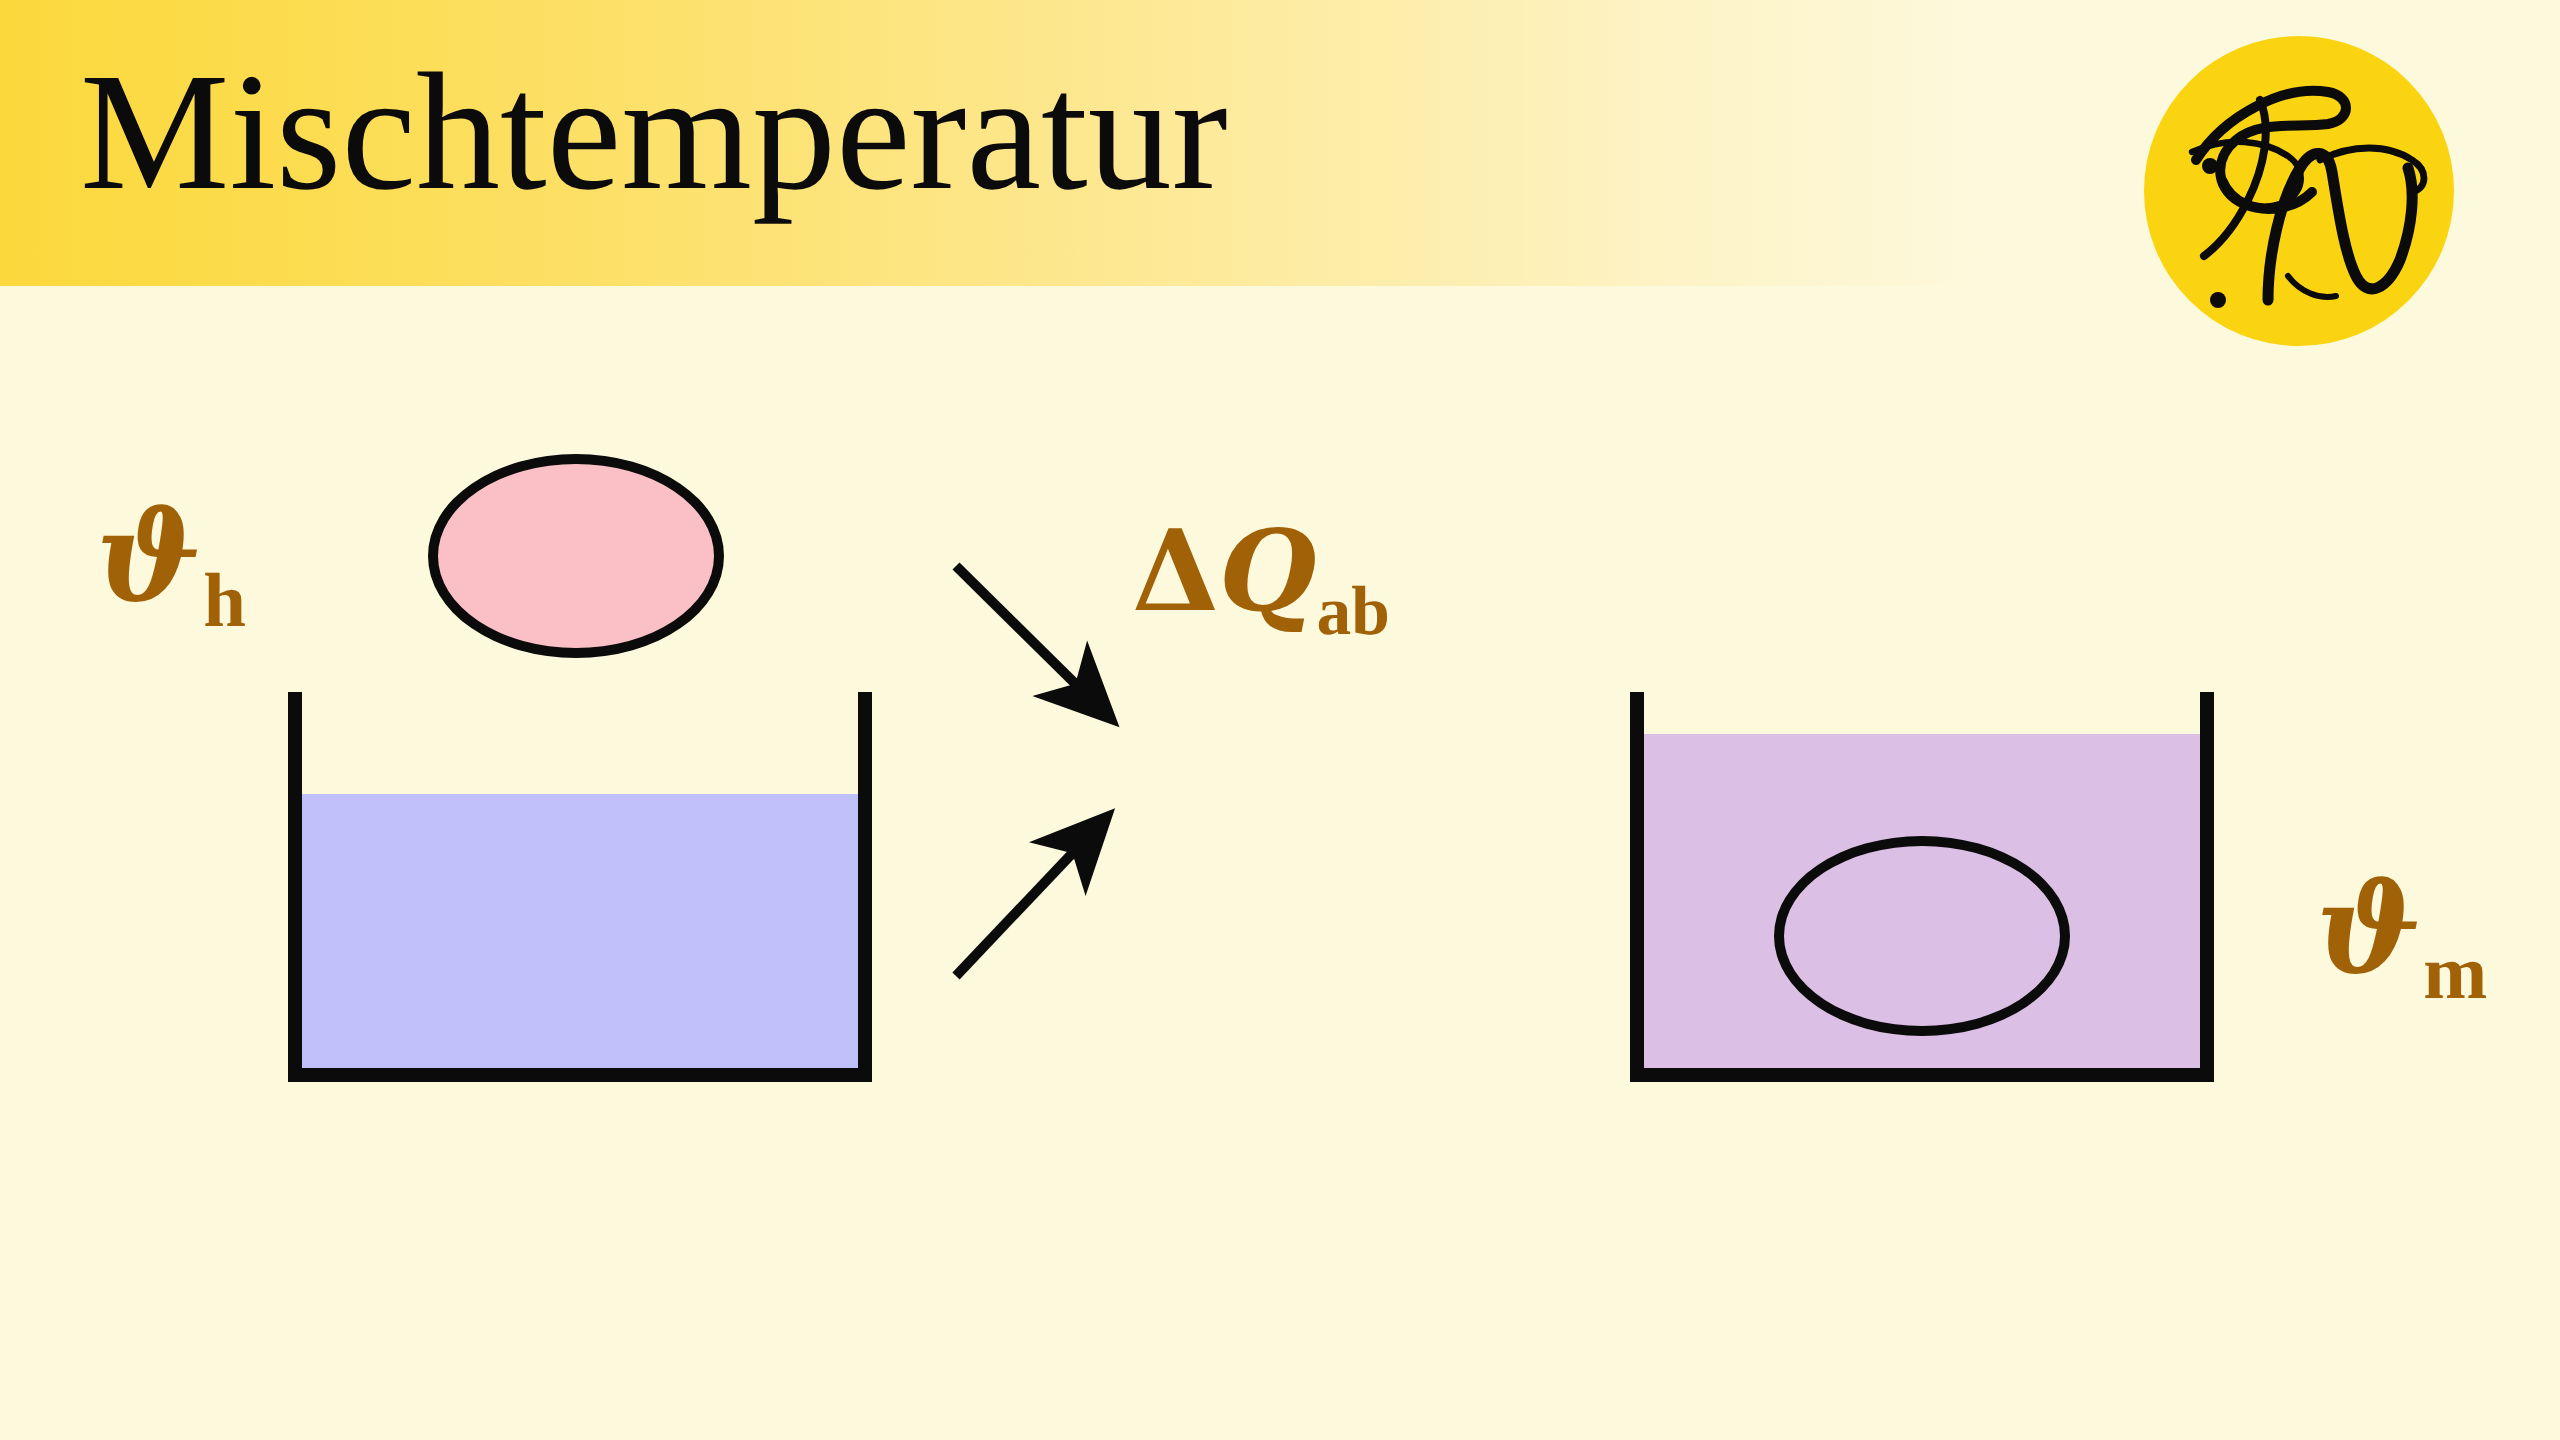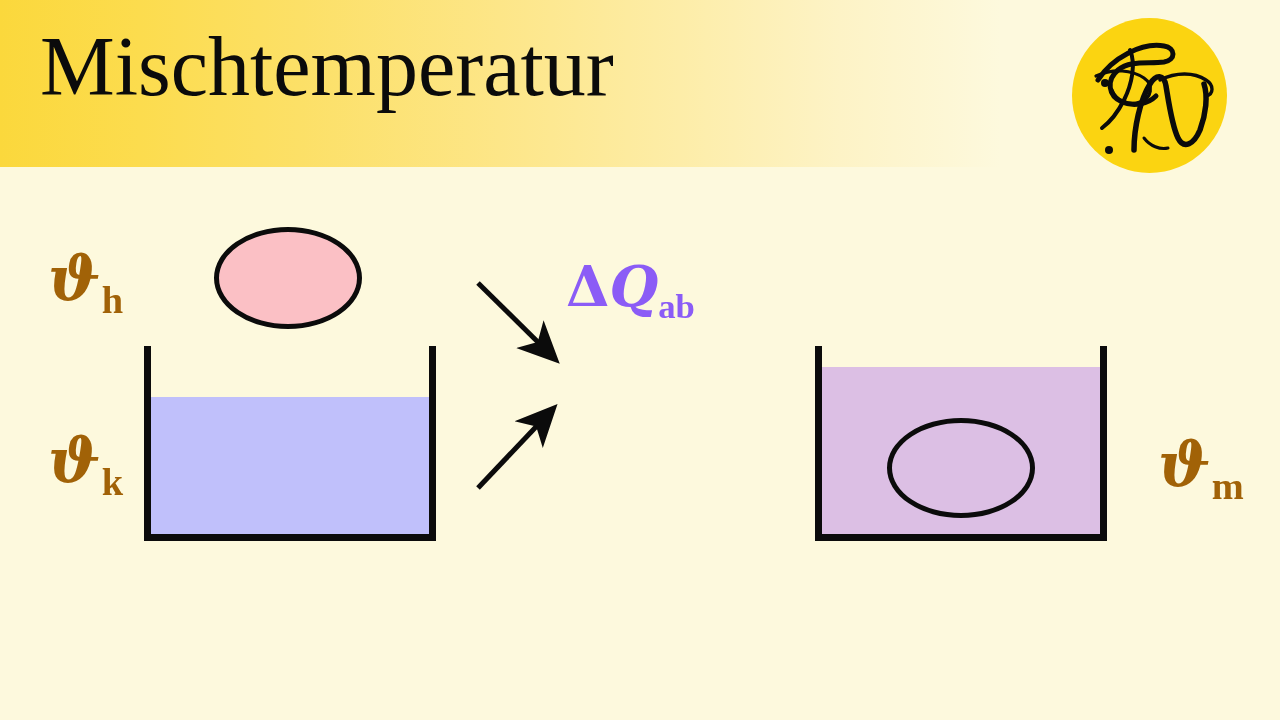--- a/index.html
+++ b/index.html
@@ -21,21 +21,21 @@
     height: 720px;
     background: #fdf9dd;
     overflow: hidden;
   }
 
   
   #title-banner {
     position: absolute;
     left: 0; top: 0;
     width: 1000px;
-    height: 167px;
+    height: 143px;
     background: linear-gradient(to right,
         #fbd83c 0%,
         #fcdc4e 14%,
         #fce067 30%,
         #fde688 50%,
         #fdeda8 68%,
         #fdf3c6 84%,
         #fdf9dd 100%);
   }
   #title-text {
@@ -80,21 +80,21 @@
   .label-theta .sub {
     font-size: 0.62em;
     font-style: normal;
     font-weight: 700;
     vertical-align: sub;
     margin-left: 1px;
     font-family: "Liberation Serif", "DejaVu Serif", serif;
   }
   .label-q {
     position: absolute;
-    color: #8b5cf6;
+    color: #a16207;
     white-space: nowrap;
     font-family: "DejaVu Serif", "Liberation Serif", serif;
     font-weight: 700;
     font-size: 56px;
   }
   .label-q .delta {
     font-style: normal;
     font-weight: 700;
   }
   .label-q .qchar {
@@ -165,23 +165,20 @@
 
   <div class="beaker" style="left:140px; top:346px; width:300px; height:200px;">
 
     <div class="liquid" style="left:7px; top:51px; width:286px; height:139px; background:#c0c0fb;"></div>
 
     <div class="beaker-wall" style="left:4px; top:0px; width:7px; height:194px;"></div>
     <div class="beaker-wall" style="left:289px; top:0px; width:7px; height:194px;"></div>
     <div class="beaker-wall" style="left:4px; top:188px; width:292px; height:7px;"></div>
   </div>
 
-  <div class="label-theta" style="left:48px; top:424px; font-size:62px;">
-    <span>ϑ</span><span class="sub">k</span>
-  </div>
 
   <svg width="110" height="230" style="position:absolute; left:470px; top:270px;">
     <defs>
       <marker id="ah" markerWidth="9" markerHeight="9" refX="6.5" refY="4.5" orient="auto">
         <path d="M0,0.6 L8.4,4.5 L0,8.4 L2.2,4.5 Z" fill="#0b0b0b"></path>
       </marker>
     </defs>
     <line x1="8" y1="13" x2="83" y2="87" stroke="#0b0b0b" stroke-width="5" marker-end="url(#ah)"></line>
     <line x1="8" y1="218" x2="81" y2="141" stroke="#0b0b0b" stroke-width="5" marker-end="url(#ah)"></line>
   </svg>

